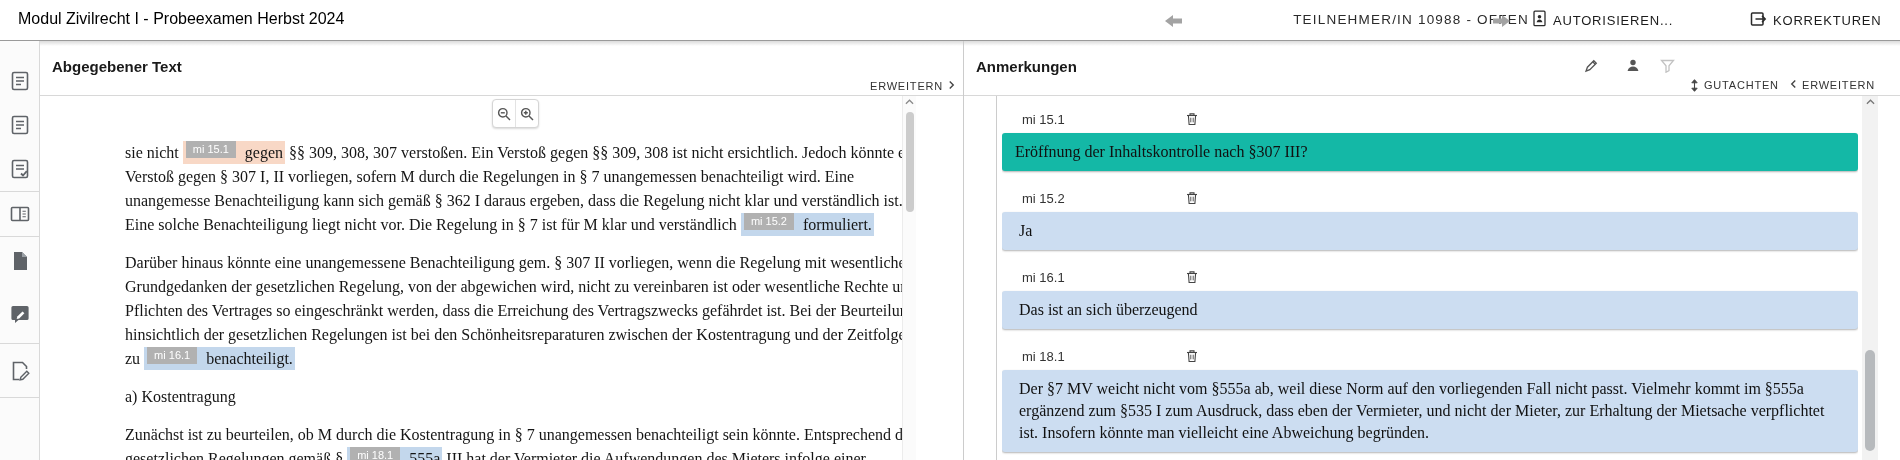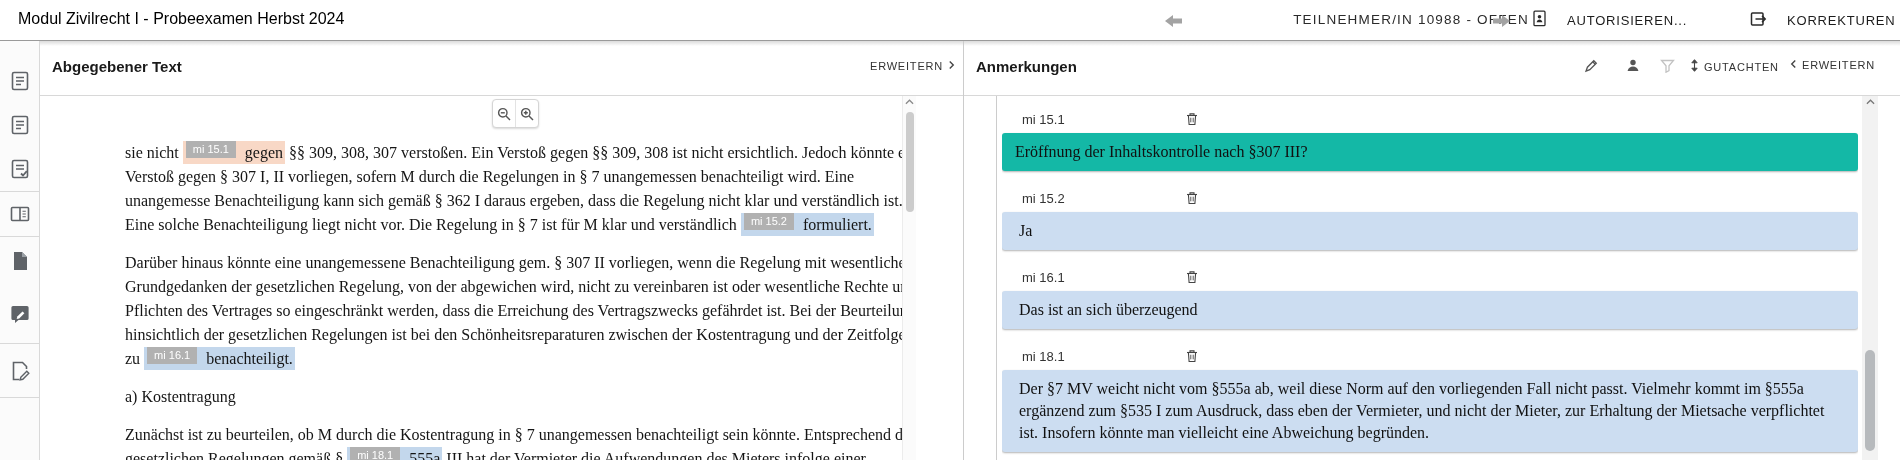--- a/index.html
+++ b/index.html
@@ -4,37 +4,37 @@
 <style>
   html,body{margin:0;padding:0;background:#e8e8e8;}
   .screen{position:relative;width:1900px;height:460px;background:#fff;overflow:hidden;
           font-family:"Liberation Sans",sans-serif;color:#222;}
   
   .topbar{position:absolute;left:0;top:0;width:1900px;height:40px;background:#fff;}
   .app-title{position:absolute;left:18px;top:10px;font-size:16px;font-weight:500;color:#000;white-space:nowrap;}
   .nav-arrow{position:absolute;top:13px;width:20px;height:14px;cursor:pointer;}
   .participant{position:absolute;left:1271px;top:12px;width:280px;text-align:center;
                font-size:13.5px;letter-spacing:1.2px;color:#2b2b2b;white-space:nowrap;}
-  .tb-btn{position:absolute;top:9px;height:22px;display:flex;align-items:center;gap:20px;
+  .tb-btn{position:absolute;top:9px;height:22px;display:flex;align-items:center;gap:6px;
           font-size:13px;letter-spacing:0.8px;color:#1c1c1c;cursor:pointer;white-space:nowrap;}
   
   .content-top-line{position:absolute;left:0;top:40px;width:1900px;height:1px;background:#9a9a9a;}
   .content-top-shadow{position:absolute;left:0;top:41px;width:1900px;height:5px;
        background:linear-gradient(rgba(0,0,0,0.14),rgba(0,0,0,0));pointer-events:none;}
   .header-border{position:absolute;left:40px;top:95px;width:1860px;height:1px;background:#d8d8d8;}
   .panel-divider{position:absolute;left:963px;top:41px;width:1px;height:419px;background:#cccccc;}
   
   .sidebar{position:absolute;left:0;top:41px;width:40px;height:419px;background:#fbfbfb;
            border-right:1px solid #d9d9d9;box-sizing:border-box;padding-top:18px;}
   .sb-icon{height:44px;display:flex;align-items:center;justify-content:center;cursor:pointer;}
   .sb-divider{height:1px;background:#d9d9d9;margin:0;}
   
   .panel-title{position:absolute;top:58px;font-size:15px;font-weight:bold;color:#1a1a1a;white-space:nowrap;}
   .small-link{position:absolute;font-size:11px;letter-spacing:0.8px;color:#333;cursor:pointer;
-              display:flex;align-items:center;gap:5px;white-space:nowrap;}
+              display:flex;gap:5px;white-space:nowrap;margin-top:20px;}
   .hdr-tool{position:absolute;cursor:pointer;}
   
   .zoom-group{position:absolute;left:492px;top:99px;display:flex;border:1px solid #d5d5d5;border-radius:4px;
               background:#fff;box-shadow:0 1px 2px rgba(0,0,0,0.15);}
   .zoom-cell{width:22px;height:27px;display:flex;align-items:center;justify-content:center;cursor:pointer;}
   .zoom-cell + .zoom-cell{border-left:1px solid #e3e3e3;}
   
   .text-content{position:absolute;left:125px;top:141px;width:780px;overflow:hidden;
                 font-family:"Liberation Serif",serif;font-size:16px;color:#151515;}
   .para{position:relative;margin:0 0 14px 0;}

